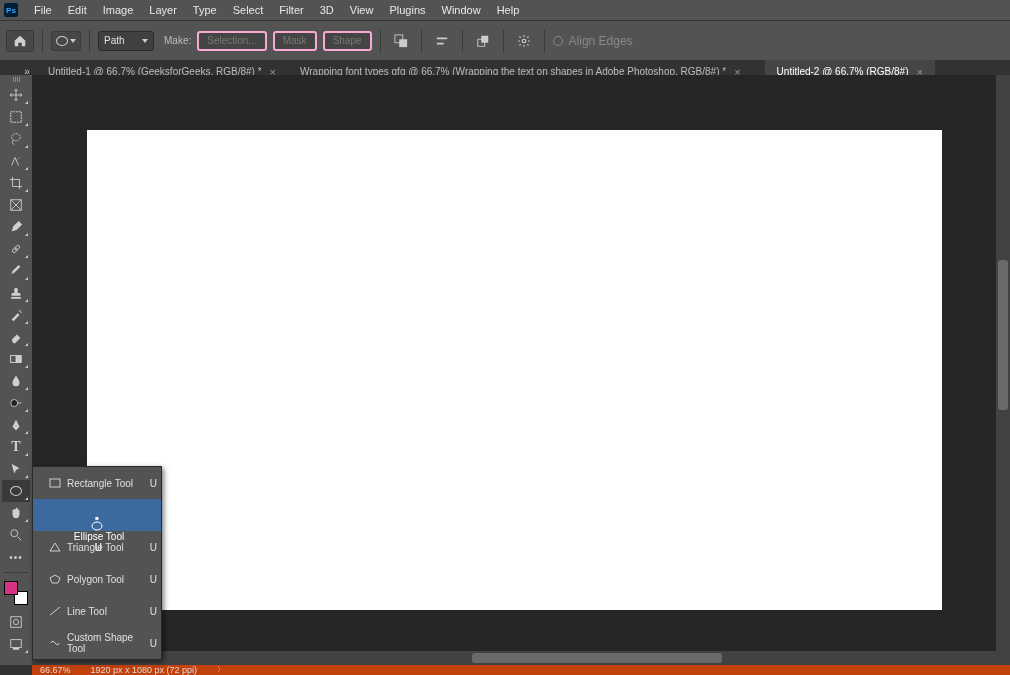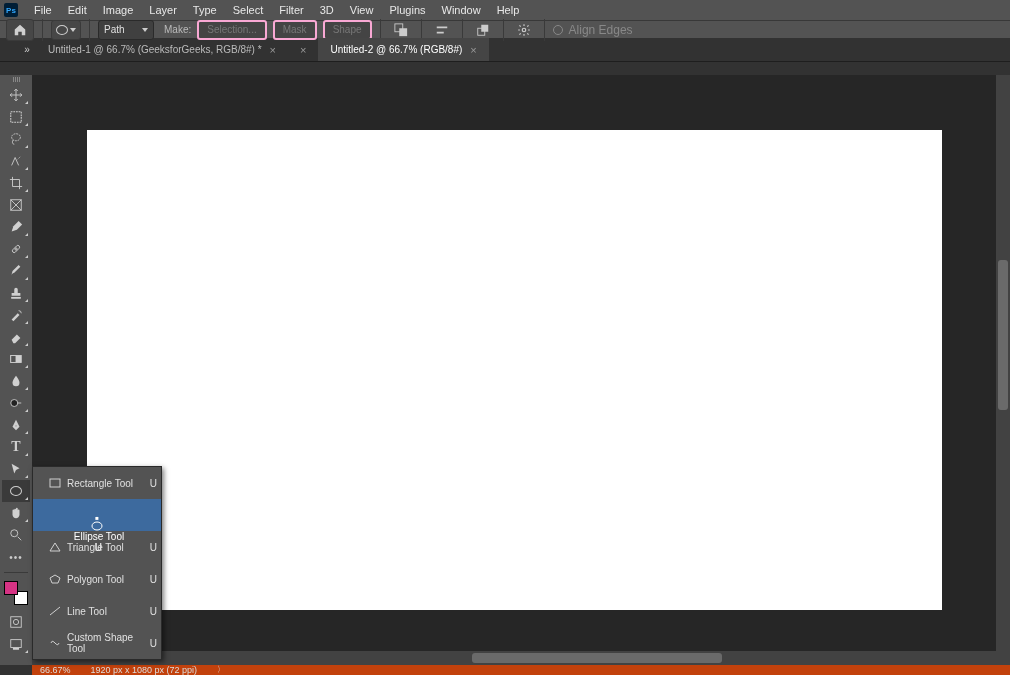--- a/index.html
+++ b/index.html
@@ -4,38 +4,38 @@
 <style>
 * { margin:0; padding:0; box-sizing:border-box; font-family:"Segoe UI",Tahoma,sans-serif; }
 body { background:#323232; width:1010px; height:675px; overflow:hidden; position:relative; color:#ccc; }
 
 
 .menubar { height:20px; background:#535353; display:flex; align-items:center; padding-left:4px; font-size:11px; }
 .menubar .ps-icon { width:14px; height:14px; background:#001e36; color:#31a8ff; font-size:8px; font-weight:bold; display:flex; align-items:center; justify-content:center; border-radius:2px; margin-right:8px; }
 .menubar .mitem { padding:0 8px; cursor:pointer; color:#e8e8e8; }
 
 
-.optbar { height:18px; background:#535353; border-top:1px solid #383838; display:flex; align-items:center; padding-left:6px; font-size:10px; gap:6px; }
+.optbar { height:40px; background:#535353; border-top:1px solid #383838; display:flex; align-items:center; padding-left:6px; font-size:10px; gap:6px; }
 .home-btn { width:28px; height:22px; display:flex; align-items:center; justify-content:center; border:1px solid #3a3a3a; border-radius:3px; background:#474747;}
 .sep { width:1px; height:22px; background:#3a3a3a; margin:0 2px; }
 .shape-pick { width:30px; height:20px; border:1px solid #3a3a3a; border-radius:3px; display:flex; align-items:center; justify-content:center; gap:2px; background:#474747;}
 .ellipse-icon { width:12px; height:10px; border:1.5px solid #ccc; border-radius:50%; }
 .dd-caret { width:0; height:0; border-left:3px solid transparent; border-right:3px solid transparent; border-top:4px solid #ccc; }
 .mode-select { width:56px; height:20px; background:#404040; border:1px solid #2a2a2a; border-radius:3px; display:flex; align-items:center; justify-content:space-between; padding:0 5px; font-size:10px; color:#e0e0e0;}
 .make-label { color:#bbb; margin-left:4px; }
 .ghost-btn { height:20px; padding:0 8px; background:#444; border:2px solid #f9a8d4; border-radius:3px; color:#777; font-size:10px; display:flex; align-items:center; }
 .icon-btn { width:24px; height:20px; display:flex; align-items:center; justify-content:center; color:#ccc; }
 .radio-dot { width:10px; height:10px; border:1px solid #888; border-radius:50%; }
 .align-label { color:#888; font-size:12px; }
 
 
 .tabsbar { height:24px; background:#323232; border-bottom:1px solid #1e1e1e; display:flex; align-items:stretch; padding-left:18px; font-size:10px; overflow:hidden;}
 .arrow-tab { width:18px; display:flex; align-items:center; justify-content:center; color:#ccc;}
 .doc-tab { display:flex; align-items:center; padding:0 12px; color:#bbb; cursor:pointer; gap:8px; white-space:nowrap;}
-.doc-tab.active { background:#454545; color:#fff; }
+.doc-tab.active { background:#454545; color:#fff;margin-left:12px; }
 .tab-close { font-size:11px; color:#999; }
 
 
 .workspace { position:absolute; top:75px; left:0; right:0; bottom:10px; display:flex; }
 .toolbar { width:32px; background:#535353; display:flex; flex-direction:column; align-items:center; padding-top:2px; position:relative;}
 .grip { width:18px; height:5px; display:flex; justify-content:center; gap:1px; margin-bottom:2px;}
 .grip span{width:1px;background:#888;height:5px;}
 .tool { width:28px; height:22px; display:flex; align-items:center; justify-content:center; position:relative; color:#d0d0d0;}
 .tool.selected{background:#3a3a3a;}
 .tool svg { stroke:#d0d0d0; fill:none; }
@@ -137,20 +137,21 @@
   <span class="align-label">Align Edges</span>
 </div>
 
 <div class="tabsbar">
   <div class="arrow-tab">»</div>
   <div class="doc-tab">
     <span>Untitled-1 @ 66.7% (GeeksforGeeks, RGB/8#) *</span>
     <span class="tab-close">×</span>
   </div>
   <div class="doc-tab">
+    <span>Wrapping font types gfg @ 66.7% (Wrapping the text on shapes in Adobe Photoshop, RGB/8#) *</span>
     <span class="tab-close">×</span>
   </div>
   <div class="doc-tab active">
     <span>Untitled-2 @ 66.7% (RGB/8#)</span>
     <span class="tab-close">×</span>
   </div>
 </div>
 
 <div class="workspace">
 

